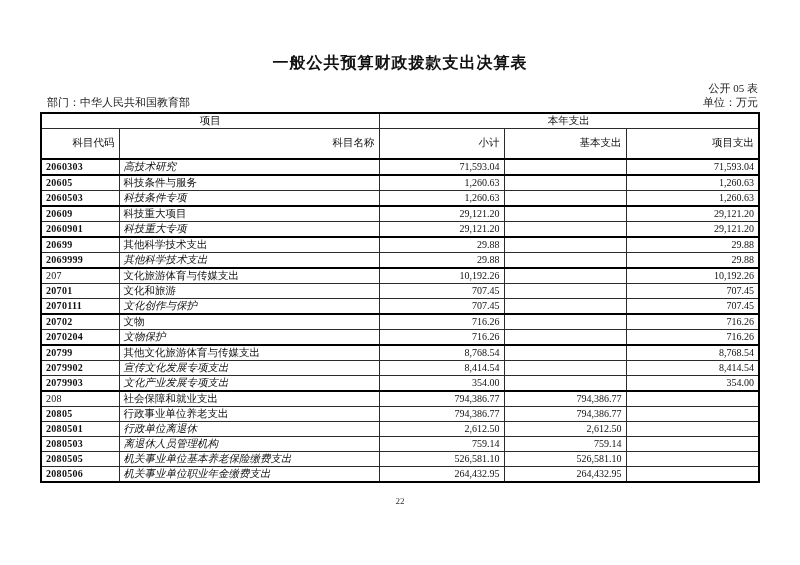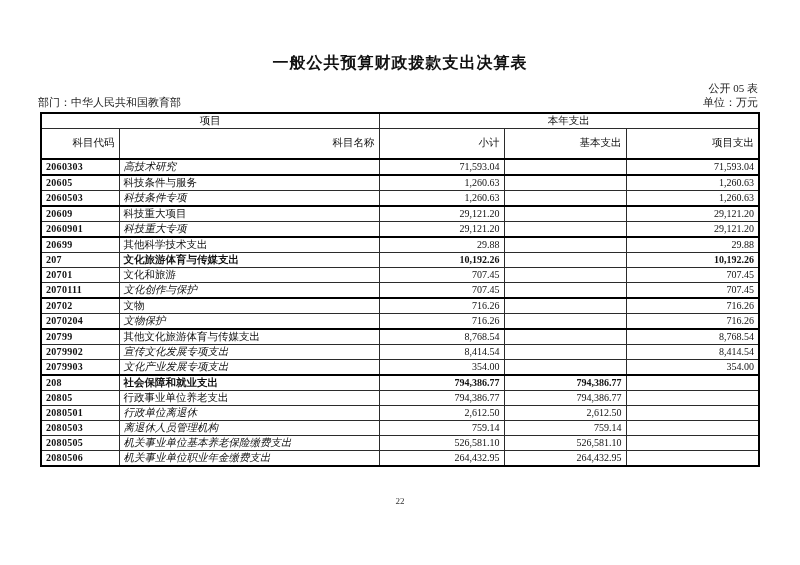--- a/index.html
+++ b/index.html
@@ -30,21 +30,21 @@
   .table-code {
     position: absolute;
     top: 81px;
     right: 42px;
     font-size: 11px;
     color: #222;
   }
   .meta-row {
     position: absolute;
     top: 95px;
-    left: 38px;
+    left: 47px;
     right: 42px;
     display: flex;
     justify-content: space-between;
     font-size: 11px;
     color: #222;
   }
   table.budget {
     position: absolute;
     top: 112px;
     left: 40px;
@@ -84,21 +84,21 @@
   td.code {
     font-weight: bold;
     text-align: left;
     padding-left: 5px;
     letter-spacing: 0.3px;
   }
   td.name { text-align: left; font-size: 10.5px; }
   td.ind1 { padding-left: 6px; }
   td.ind2 { padding-left: 18px; font-style: italic; }
   td.num { text-align: right; padding-right: 4px; }
-  tr.bold-row td { font-weight: bold; }
+  tr.bold-row td { font-weight: normal; }
   tr.thick td { border-bottom: 2px solid #000; }
   thead tr.h2 th { border-bottom: 2px solid #000; }
   .pageno {
     position: absolute;
     top: 496px;
     left: 0;
     width: 100%;
     text-align: center;
     font-size: 9px;
     color: #333;
@@ -175,20 +175,27 @@
           <td class="num"></td>
           <td class="num">29,121.20</td>
         </tr>
         <tr>
           <td class="code">20699</td>
           <td class="name ind1">其他科学技术支出</td>
           <td class="num">29.88</td>
           <td class="num"></td>
           <td class="num">29.88</td>
         </tr>
+        <tr class="thick">
+          <td class="code">2069999</td>
+          <td class="name ind2">其他科学技术支出</td>
+          <td class="num">29.88</td>
+          <td class="num"></td>
+          <td class="num">29.88</td>
+        </tr>
         <tr class="bold-row">
           <td class="code">207</td>
           <td class="name ind1">文化旅游体育与传媒支出</td>
           <td class="num">10,192.26</td>
           <td class="num"></td>
           <td class="num">10,192.26</td>
         </tr>
         <tr>
           <td class="code">20701</td>
           <td class="name ind1">文化和旅游</td>

